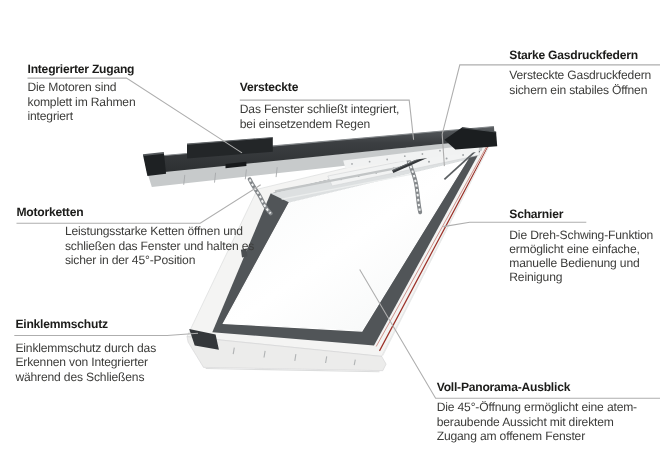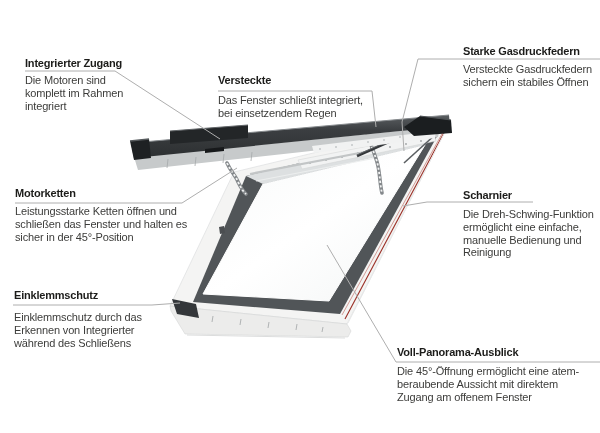--- a/index.html
+++ b/index.html
@@ -145,21 +145,21 @@
   </div>
 
   <div class="callout-label" style="left:463px;top:45px;width:137px;">
     <div class="label-title">Starke Gasdruckfedern</div>
     <div class="label-body" style="margin-top:5px;">Versteckte Gasdruckfedern
 sichern ein stabiles Öffnen</div>
   </div>
 
   <div class="callout-label" style="left:15px;top:187px;width:220px;">
     <div class="label-title">Motorketten</div>
-    <div class="label-body" style="margin-top:5px;">Leistungsstarke Ketten öffnen und
+    <div class="label-body" style="margin-top:5px;margin-left:44px;">Leistungsstarke Ketten öffnen und
 schließen das Fenster und halten es
 sicher in der 45°-Position</div>
   </div>
 
   <div class="callout-label" style="left:463px;top:189px;width:145px;">
     <div class="label-title">Scharnier</div>
     <div class="label-body" style="margin-top:6px;">Die Dreh-Schwing-Funktion
 ermöglicht eine einfache,
 manuelle Bedienung und
 Reinigung</div>

